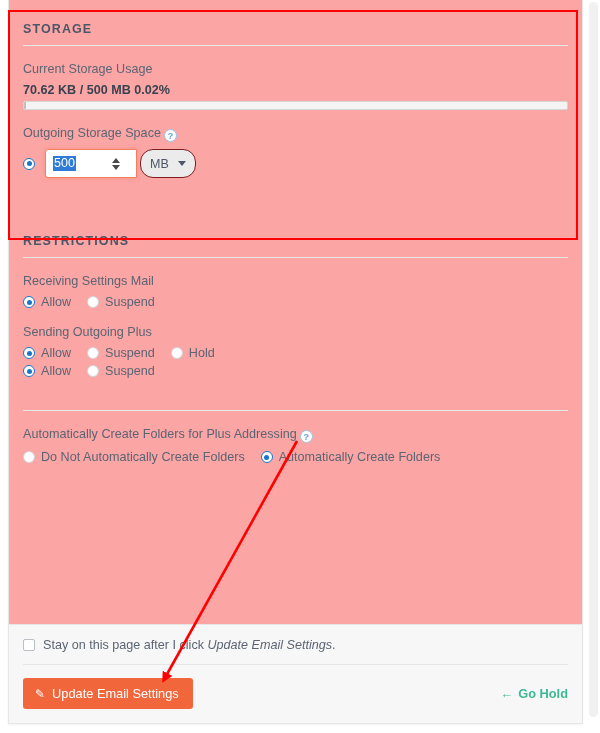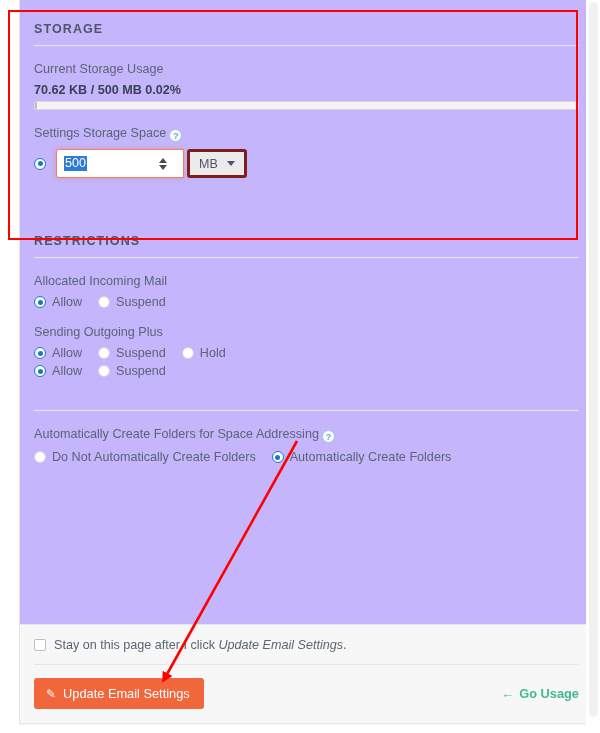--- a/index.html
+++ b/index.html
@@ -9,24 +9,24 @@
     background: #ffffff;
     font-family: "Liberation Sans", "DejaVu Sans", sans-serif;
     overflow: hidden;
   }
 
   #page { position: relative; width: 600px; height: 733px; background: #ffffff; }
 
   
   .card {
     position: absolute;
-    left: 19px; top: 0px;
+    left: 8px; top: 0px;
     width: 575px;
     height: 724px;
-    background: #c4b5fd;
+    background: #fca5a5;
     border: 1px solid #e6e6e6;
     border-top: none;
     box-shadow: 0 1px 2px rgba(0,0,0,.05);
   }
   .card-body { padding: 0 14px; }
 
   
   .section { padding-top: 10px; }
   .section-title {
     font-size: 12.5px;
@@ -103,21 +103,21 @@
     background: #1976c8;
   }
   .radio-label { font-size: 12.6px; color: #5b6573; }
 
   
   .alloc-row { display: flex; align-items: center; margin-top: 5px; }
   .alloc-radio { margin-right: 10px; }
   .input-group { display: flex; align-items: stretch; }
   .num-box {
     position: relative;
-    width: 128px;
+    width: 92px;
     height: 29px;
     background: #fff;
     border: 1px solid #f08060;
     border-radius: 3px 0 0 3px;
     box-shadow: 0 0 4px rgba(240,128,96,.55);
     display: flex;
     align-items: center;
     padding-left: 7px;
   }
   .num-val {
@@ -138,22 +138,22 @@
     border-left: 4px solid transparent;
     border-right: 4px solid transparent;
   }
   .spin-up { border-bottom: 5px solid #4a4a4a; }
   .spin-dn { border-top: 5px solid #4a4a4a; }
   .unit-btn {
     height: 29px;
     min-width: 50px;
     margin-left: 3px;
     background: #ebebeb;
-    border: 3px solid #7f1d1d;
-    border-radius: 3px;
+    border: 1px solid #7f1d1d;
+    border-radius: 13px;
     display: flex; align-items: center; justify-content: center;
     gap: 9px;
     font-size: 12.5px;
     color: #4c5667;
     padding: 0 9px;
     cursor: pointer;
   }
   .caret-dn {
     width: 0; height: 0;
     border-left: 4px solid transparent;
@@ -245,21 +245,21 @@
         <div class="section-title">STORAGE</div>
         <div class="rule"></div>
 
         <div class="field-label">Current Storage Usage</div>
         <div class="usage-line">70.62 KB / 500 MB 0.02%</div>
         <div class="progress">
           <div class="progress-fill" style="width: 0.3%;"></div>
         </div>
 
         <div class="field-label">
-          <span>Settings Storage Space</span><span class="help-icon">?</span>
+          <span>Outgoing Storage Space</span><span class="help-icon">?</span>
         </div>
 
         <div class="alloc-row">
           <span class="radio on alloc-radio"></span>
           <span class="input-group">
             <span class="num-box">
               <span class="num-val">500</span>
               <span class="spinner">
                 <span class="spin-up"></span>
                 <span class="spin-dn"></span>
@@ -273,21 +273,21 @@
         </div>
 
 
         <div class="spacer-lg"></div>
       </div>
 
       <div class="section">
         <div class="section-title">RESTRICTIONS</div>
         <div class="rule"></div>
         <div id="restriction-groups">
-            <div class="field-label">Allocated Incoming Mail</div>
+            <div class="field-label">Receiving Settings Mail</div>
             <div class="radio-row">
               <span class="radio-opt">
                 <span class="radio on"></span>
                 <span class="radio-label">Allow</span>
               </span>
               <span class="radio-opt">
                 <span class="radio"></span>
                 <span class="radio-label">Suspend</span>
               </span>
             </div>
@@ -317,21 +317,21 @@
               </span>
             </div>
           </div>
         <div class="spacer-md"></div>
       </div>
 
       <div class="section">
         <div class="rule"></div>
 
         <div class="field-label">
-          <span>Automatically Create Folders for Space Addressing</span><span class="help-icon">?</span>
+          <span>Automatically Create Folders for Plus Addressing</span><span class="help-icon">?</span>
         </div>
         <div class="radio-row" id="plus-addressing-options">
             <span class="radio-opt">
               <span class="radio"></span>
               <span class="radio-label">Do Not Automatically Create Folders</span>
             </span>
             <span class="radio-opt">
               <span class="radio on"></span>
               <span class="radio-label">Automatically Create Folders</span>
             </span>
@@ -346,21 +346,21 @@
         <span class="stay-text"><span>Stay on this page after I click </span><i>Update Email Settings</i><span>.</span></span>
       </div>
       <div class="footer-rule"></div>
       <div class="actions">
         <button class="btn-primary">
           <span class="pencil-icon">✎</span>
           <span>Update Email Settings</span>
         </button>
         <a class="go-back">
           <span>←</span>
-          <span>Go Usage</span>
+          <span>Go Hold</span>
         </a>
       </div>
     </div>
   </div>
 
   <div class="scrollbar-track">
     <div class="scrollbar-thumb"></div>
   </div>
 
   <div class="annot-box"></div>

